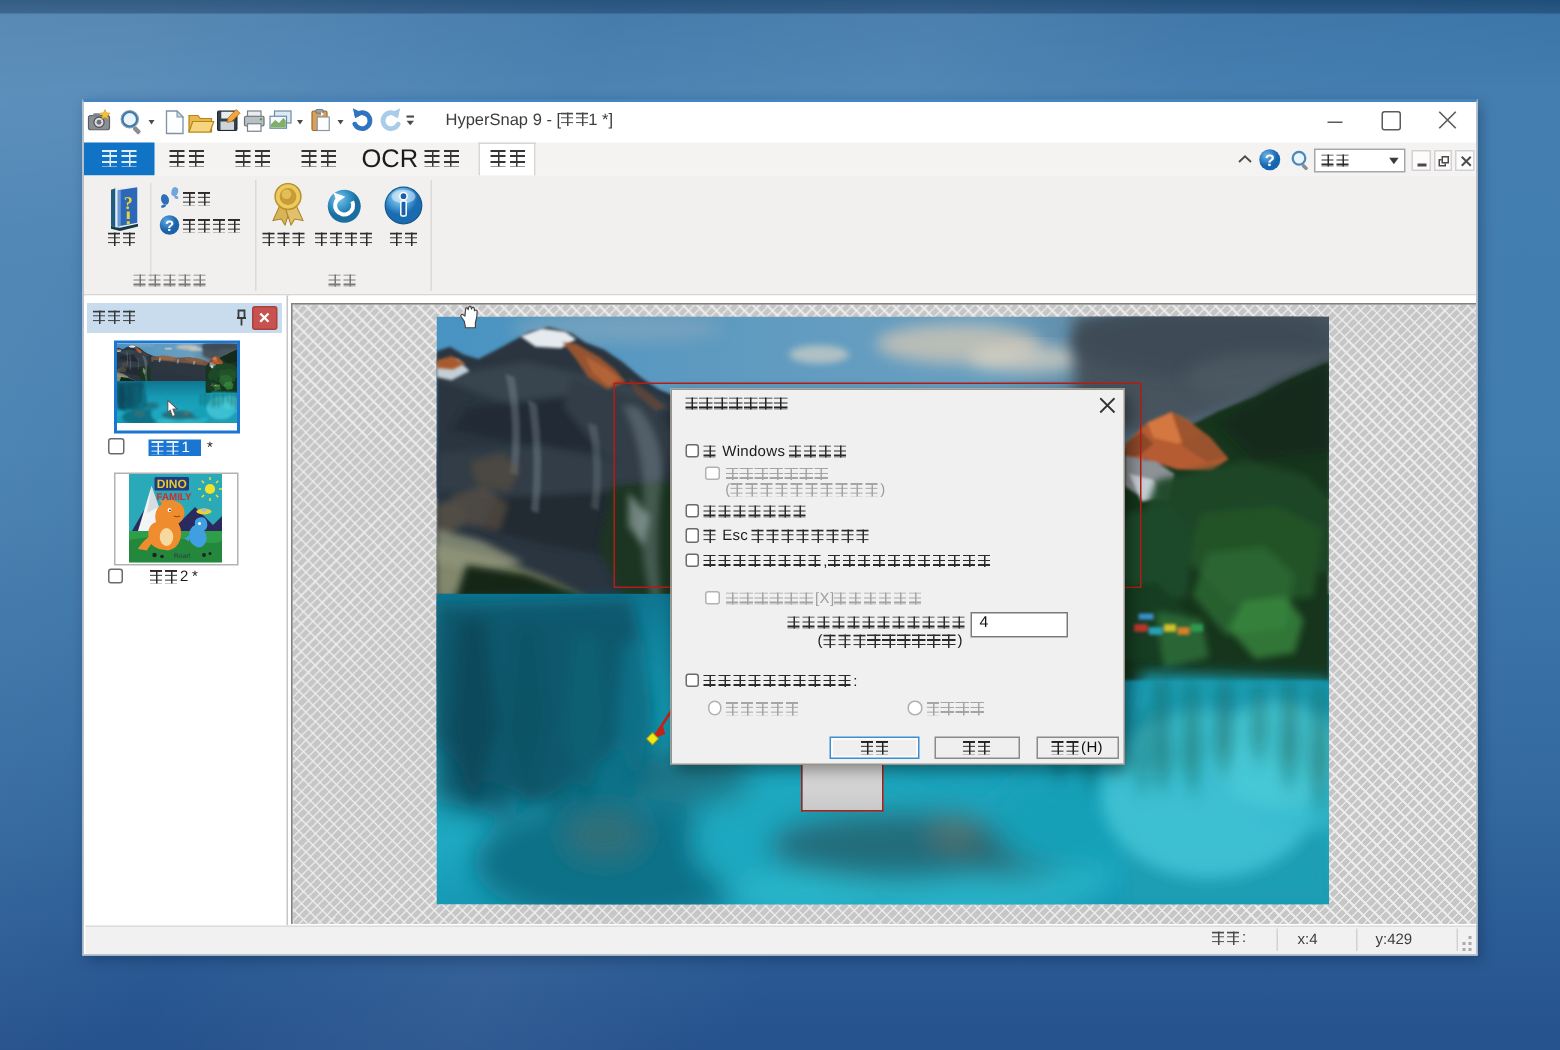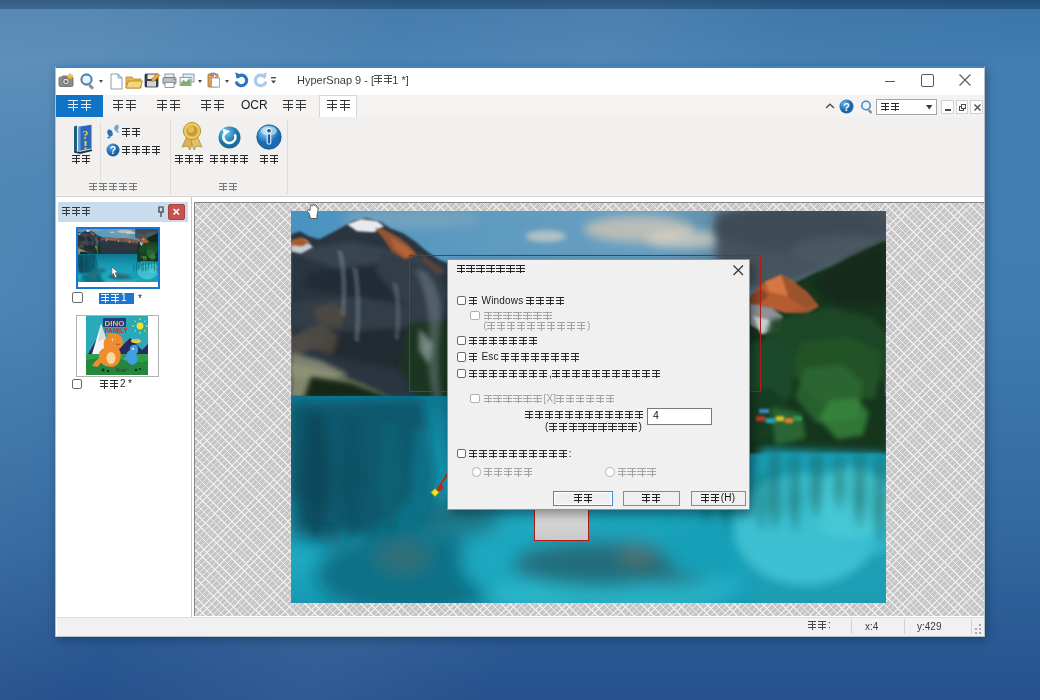--- a/index.html
+++ b/index.html
@@ -290,21 +290,21 @@
     <path d="M1.5 1.5 L12.5 12.5 M12.5 1.5 L1.5 12.5" stroke="#5a5a5a" stroke-width="1.1"></path>
   </svg>
 
 <div class="abs" style="left:56px;top:95px;width:928px;height:22px;background:#f4f3f2"></div>
 <div class="abs" style="left:56px;top:95px;width:47px;height:22px;background:#1173c5;color:#fff;text-align:center;padding-top:5px"><i class="h2"></i><i class="h2"></i></div>
 <div class="abs" style="left:319px;top:95px;width:38px;height:22px;background:#fff;border:1px solid #d8d6d4;border-bottom:none"></div>
 <div class="abs" style="color:#1b1b1b">
  <span class="abs" style="left:113px;top:100px"><i class="h2"></i><i class="h2"></i></span>
  <span class="abs" style="left:157px;top:100px"><i class="h2"></i><i class="h2"></i></span>
  <span class="abs" style="left:201px;top:100px"><i class="h2"></i><i class="h2"></i></span>
- <span class="abs" style="left:241px;top:100px;font-size:12px;line-height:11px">OCR</span>
+ <span class="abs" style="left:241px;top:100px;font-size:17px;line-height:11px">OCR</span>
  <span class="abs" style="left:283px;top:100px"><i class="h2"></i><i class="h2"></i></span>
  <span class="abs" style="left:327px;top:100px"><i class="h2"></i><i class="h2"></i></span>
 </div>
 <svg class="abs" style="left:825px;top:102px" width="10" height="8">
     <path d="M1 6 L5 2.2 L9 6" stroke="#4c4c4c" stroke-width="1.3" fill="none"></path>
   </svg>
 <svg class="abs" style="left:839px;top:99px" width="15" height="15">
     <defs>
       <radialGradient id="qg" cx="35%" cy="30%">
         <stop offset="0" stop-color="#6db3e8"></stop>

